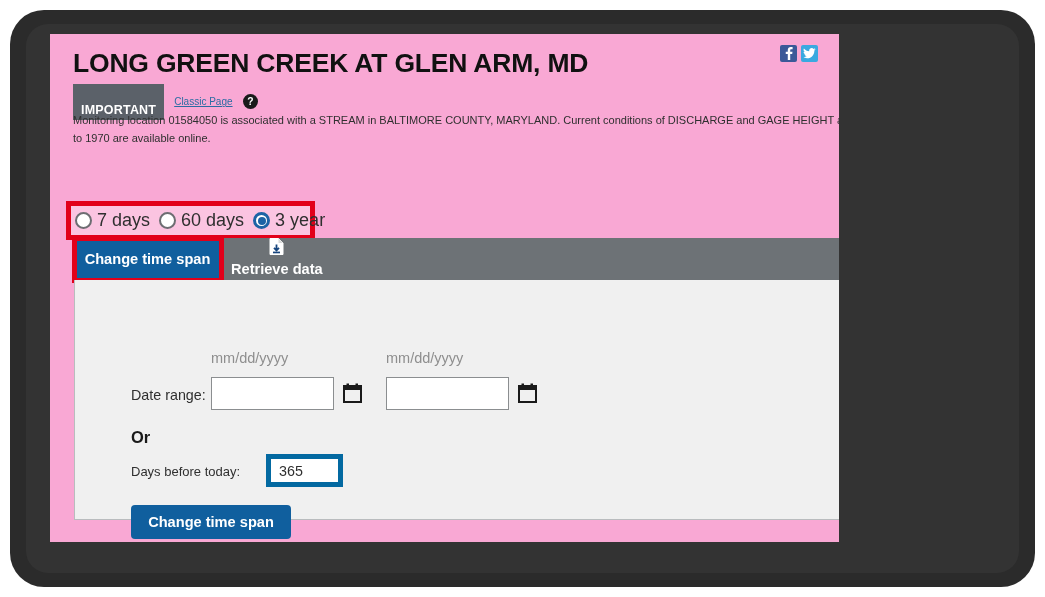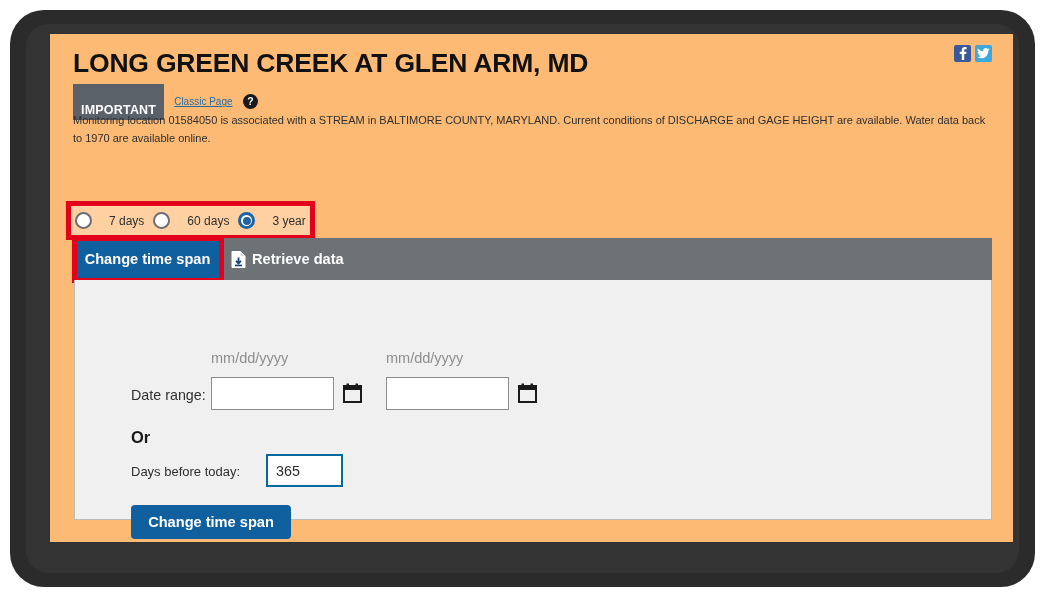--- a/index.html
+++ b/index.html
@@ -33,23 +33,23 @@
     bottom: 14px;
     border-radius: 22px;
     background: #333333;
   }
 
   
   #page {
     position: absolute;
     left: 40px;
     top: 24px;
-    width: 963px;
+    width: 789px;
     height: 508px;
-    background: #fdba74;
+    background: #f9a8d4;
     box-sizing: border-box;
     overflow: hidden;
   }
 
   
   #page-title {
     position: absolute;
     left: 23px;
     top: 14px;
     font-size: 26.5px;
@@ -159,23 +159,22 @@
     content: "";
     position: absolute;
     left: 1.5px;
     top: 1.5px;
     width: 8px;
     height: 8px;
     border-radius: 50%;
     background: #1d63a5;
   }
   .radio-label {
-    font-size: 12px;
-    color: #2f2f2f;
-    margin-left: 12px;
+    font-size: 18px;
+    color: #2f2f2f;
   }
 
   
   #tabbar {
     position: absolute;
     left: 24px;
     top: 204px;
     width: 918px;
     height: 42px;
     background: #6d7276;
@@ -212,20 +211,21 @@
     left: 157px;
     top: 0px;
     height: 42px;
     display: flex;
     align-items: center;
     gap: 6px;
     color: #ffffff;
     font-size: 14.6px;
     font-weight: bold;
     cursor: pointer;
+    flex-direction: column;
   }
   #retrieve-icon {
     width: 15px;
     height: 17px;
     display: block;
   }
 
   
   #panel {
     position: absolute;
@@ -301,21 +301,21 @@
     font-size: 13px;
     color: #2f2f2f;
   }
   #days-input {
     position: absolute;
     left: 191px;
     top: 174px;
     width: 77px;
     height: 33px;
     background: #ffffff;
-    border: 2px solid #0369a1;
+    border: 5px solid #0369a1;
     box-sizing: border-box;
     font-family: "Liberation Sans", sans-serif;
     font-size: 14.3px;
     color: #2f2f2f;
     padding: 0 8px;
   }
   #submit-button {
     position: absolute;
     left: 56px;
     top: 225px;

